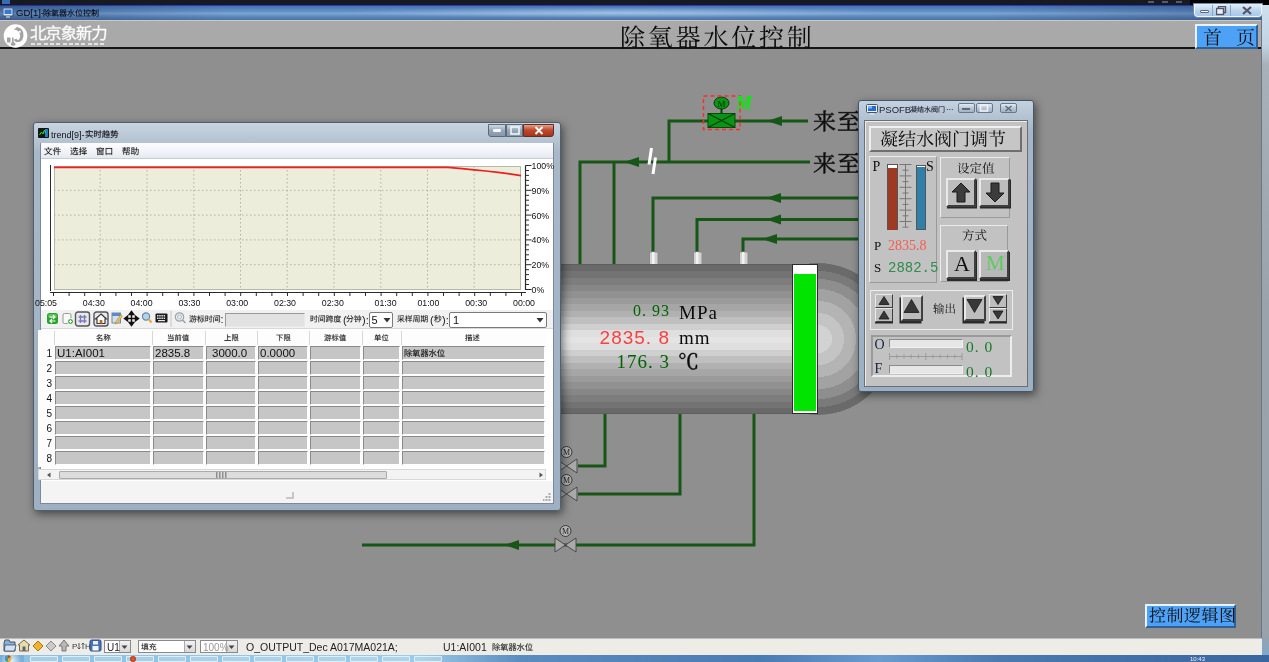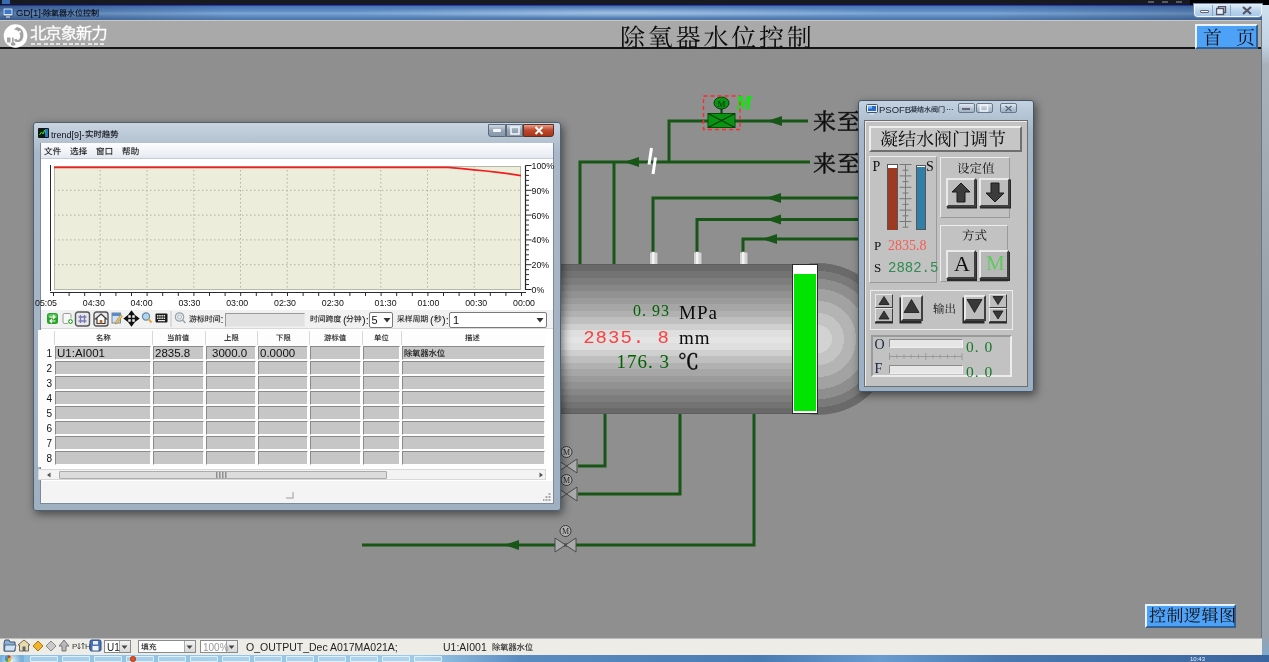--- a/index.html
+++ b/index.html
@@ -219,21 +219,21 @@
     <circle cx="566.5" cy="480" r="5.5" fill="#b2b2b2" stroke="#3a3a3a"></circle>
     <text x="566.5" y="483.2" font-family="Liberation Serif" font-size="8" fill="#222" text-anchor="middle">M</text>
     <polygon points="555.0,538 555.0,552 576.0,538 576.0,552" fill="#aaaaaa" stroke="#4a4a4a" stroke-width="1"></polygon>
     <circle cx="565.5" cy="531" r="5.5" fill="#b2b2b2" stroke="#3a3a3a"></circle>
     <text x="565.5" y="534.2" font-family="Liberation Serif" font-size="8" fill="#222" text-anchor="middle">M</text>
   </svg>
 <div class="abs" style="left:742px;top:263px;width:152px;height:152px;background:radial-gradient(circle at 50% 50%,#d2d2d2 0,#d2d2d2 14px,#c4c4c4 14px,#c4c4c4 26px,#b4b4b4 26px,#b4b4b4 38px,#a2a2a2 38px,#a2a2a2 50px,#8e8e8e 50px,#8e8e8e 60px,#7a7a7a 60px,#7a7a7a 68px,#6a6a6a 68px,#6a6a6a 76px,#8f8f8f 76px);border-radius:50%"></div>
 <div class="abs" style="left:470px;top:264px;width:336px;height:150px;background:linear-gradient(180deg,#696969 0.0px,#696969 6.5px,#737373 6.5px,#737373 13.0px,#7d7d7d 13.0px,#7d7d7d 19.6px,#878787 19.6px,#878787 26.1px,#919191 26.1px,#919191 32.6px,#9b9b9b 32.6px,#9b9b9b 39.1px,#a6a6a6 39.1px,#a6a6a6 45.7px,#b1b1b1 45.7px,#b1b1b1 52.2px,#bfbfbf 52.2px,#bfbfbf 58.7px,#cfcfcf 58.7px,#cfcfcf 65.2px,#dfdfdf 65.2px,#dfdfdf 71.7px,#e4e4e4 71.7px,#e4e4e4 78.3px,#dfdfdf 78.3px,#dfdfdf 84.8px,#cfcfcf 84.8px,#cfcfcf 91.3px,#bfbfbf 91.3px,#bfbfbf 97.8px,#b1b1b1 97.8px,#b1b1b1 104.3px,#a6a6a6 104.3px,#a6a6a6 110.9px,#9b9b9b 110.9px,#9b9b9b 117.4px,#919191 117.4px,#919191 123.9px,#878787 123.9px,#878787 130.4px,#7d7d7d 130.4px,#7d7d7d 137.0px,#737373 137.0px,#737373 143.5px,#696969 143.5px,#696969 150.0px);border-top:1.5px solid #5e5e5e;border-bottom:1.5px solid #5e5e5e"></div>
 <div class="abs" style="left:560px;top:302px;font-family:Liberation Serif,serif;font-size:16px;color:#006200;width:110px;text-align:right;letter-spacing:1px">0. 93</div>
 <div class="abs" style="left:679px;top:302px;font-family:Liberation Serif,serif;font-size:19px;color:#0a0a0a;letter-spacing:1px">MPa</div>
-<div class="abs" style="left:560px;top:327px;font-family:Liberation Mono, monospace;font-size:19px;color:#fb4040;width:110px;text-align:right;letter-spacing:1px">2835. 8</div>
+<div class="abs" style="left:560px;top:327px;font-family:Liberation Sans, sans-serif;font-size:19px;color:#fb4040;width:110px;text-align:right;letter-spacing:1px">2835. 8</div>
 <div class="abs" style="left:679px;top:327px;font-family:Liberation Serif,serif;font-size:19px;color:#0a0a0a;letter-spacing:1px">mm</div>
 <div class="abs" style="left:560px;top:351px;font-family:Liberation Serif,serif;font-size:19px;color:#006200;width:110px;text-align:right;letter-spacing:1px">176. 3</div>
 <svg style="position:absolute;left:678px;top:351px;overflow:visible" width="25" height="24" fill="#0a0a0a" stroke="#0a0a0a" stroke-width="26">
     <use href="#g2103f" transform="translate(0.0,18.1) scale(0.0210,-0.0210)"></use>
   </svg>
 <div class="abs" style="left:791.5px;top:264px;width:26px;height:150px;background:#ffffff;border:1.2px solid #2a2a2a"></div>
 <div class="abs" style="left:793.5px;top:274px;width:22px;height:137px;background:#00e400"></div>
 <svg style="position:absolute;left:813px;top:110px;overflow:visible" width="125" height="26" fill="#0f0f0f" stroke="#0f0f0f" stroke-width="26">
     <use href="#g6765f" transform="translate(0.0,19.8) scale(0.0230,-0.0230)"></use>
     <use href="#g81f3f" transform="translate(24.0,19.8) scale(0.0230,-0.0230)"></use>

